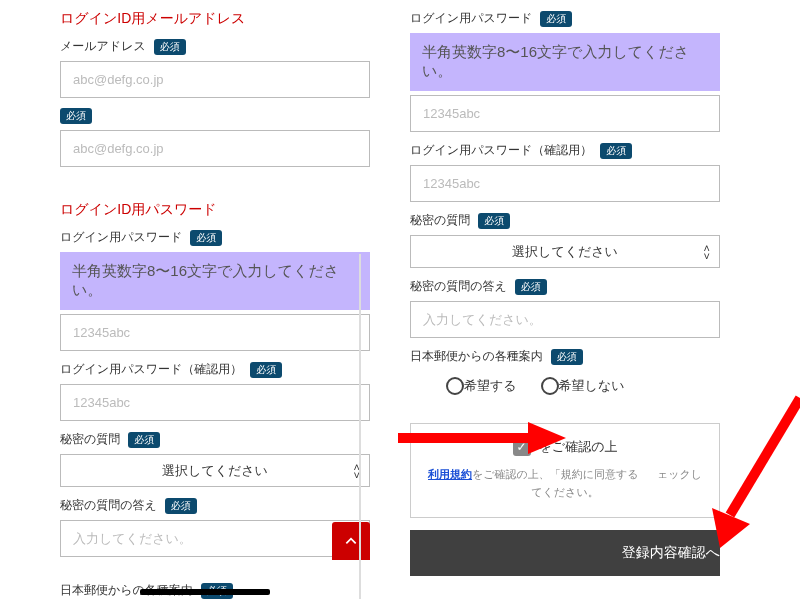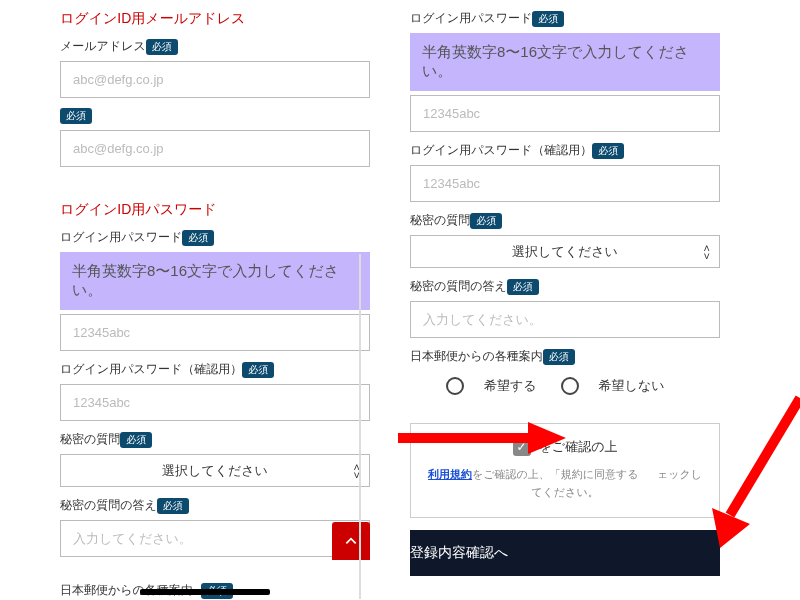--- a/index.html
+++ b/index.html
@@ -1,41 +1,41 @@
 <!DOCTYPE html>
 <html><head>
 <meta charset="utf-8">
 <style>
   * { box-sizing: border-box; margin: 0; padding: 0; }
   body { font-family: "Hiragino Sans", "Meiryo", sans-serif; background: #fff; width: 800px; height: 600px; overflow: hidden; position: relative; }
   .cols { display: flex; gap: 40px; padding: 10px 76px 0 60px; }
   .col { width: 310px; position: relative; }
   .section-title { color: #cc0000; font-size: 14px; font-weight: 500; margin-bottom: 10px; }
   .field-row { margin-bottom: 10px; }
-  .label-line { display: flex; align-items: center; margin-bottom: 6px; }
+  .label-line { display: flex; align-items: center; gap: 8px; margin-bottom: 6px; }
   .label-text { font-size: 12px; color: #333; }
   .req { background: #0c4a6e; color: #fff; font-size: 10px; padding: 1px 6px; border-radius: 3px; }
   .input { width: 100%; border: 1px solid #bbb; padding: 10px 12px; font-size: 13px; color: #333; background: #fff; }
   .input::placeholder { color: #bbb; }
   .note { background: #c4b5fd; padding: 10px 12px; font-size: 15px; color: #555; margin-bottom: 4px; }
   .select-wrap { position: relative; }
   .select { width: 100%; border: 1px solid #bbb; border-radius: 0; padding: 8px 12px; font-size: 13px; color: #333; background: #fff; appearance: none; text-align: center; }
   .sel-ic { position: absolute; right: 10px; top: 50%; transform: translateY(-50%); font-size: 11px; line-height: 8px; color: #333; pointer-events: none; }
   .spacer { height: 24px; }
   .spacer2 { height: 8px; }
   .radio-row { display: flex; gap: 24px; padding: 6px 0 10px 36px; }
-  .radio-opt { display: flex; align-items: center; gap: 20px; font-size: 13px; color: #333; }
+  .radio-opt { display: flex; align-items: center; gap: 0; font-size: 13px; color: #333; }
   .radio-circle { width: 18px; height: 18px; border: 2px solid #444; border-radius: 50%; }
   .agree-box { border: 1px solid #ccc; padding: 14px 16px 16px 16px; }
   .agree-top { display: flex; align-items: center; justify-content: center; gap: 8px; margin-bottom: 10px; }
   .chk { width: 18px; height: 18px; background: #888; border-radius: 3px; display: flex; align-items: center; justify-content: center; color: #fff; font-size: 12px; }
   .agree-lbl { font-size: 13px; color: #333; }
   .agree-note { font-size: 11px; color: #888; text-align: center; line-height: 1.6; }
   .link { color: #1a4fd6; text-decoration: underline; font-weight: bold; }
-  .submit { background: #0f172a; color: #fff; text-align: left; padding: 14px 0; font-size: 14px; margin-top: 12px; cursor: pointer; }
+  .submit { background: #404040; color: #fff; text-align: right; padding: 14px 0; font-size: 14px; margin-top: 12px; cursor: pointer; }
   .scroll-top { position: absolute; right: 0; bottom: 16px; width: 38px; height: 38px; background: #cc0000; border-radius: 3px 3px 0 0; display: flex; align-items: center; justify-content: center; }
   .scroll-top svg { width: 14px; height: 14px; }
   .track { position: absolute; left: 359px; top: 254px; width: 2px; height: 345px; background: #ddd; }
   .arrow { position: absolute; pointer-events: none; }
   .arrow svg { display: block; }
   .blackbar { position: absolute; left: 140px; bottom: 5px; width: 130px; height: 6px; background: #000; border-radius: 2px; }
   .cut { position: absolute; left: 60px; bottom: 1px; display:flex; align-items:center; gap:8px;}
 </style>
 </head>
 <body>

